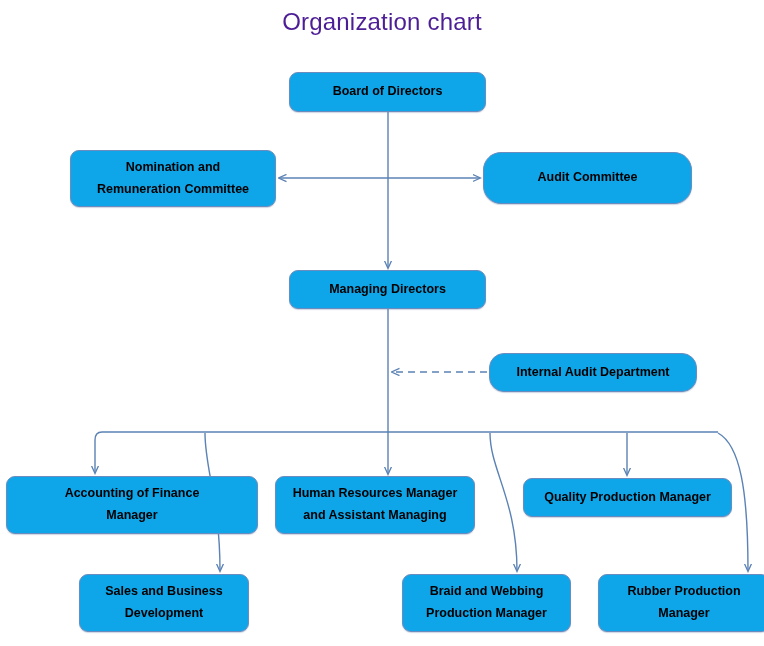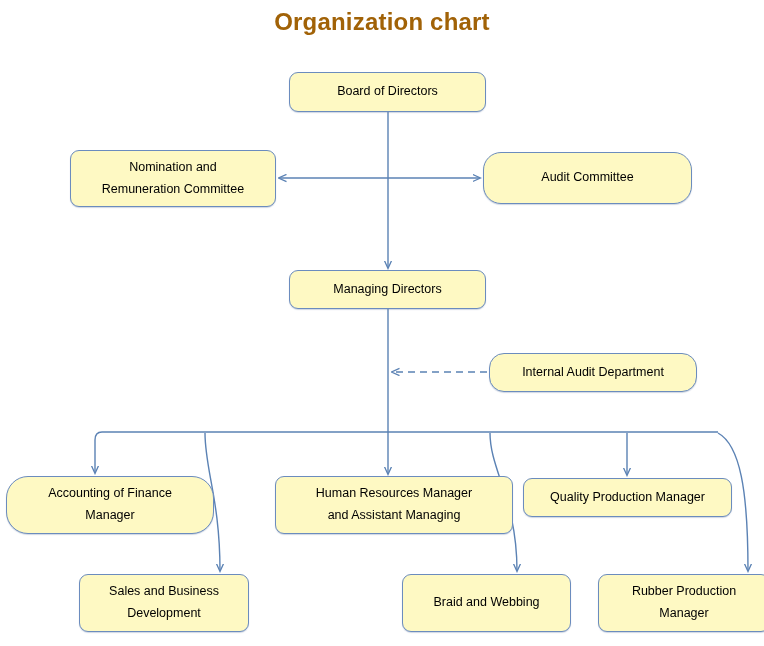--- a/index.html
+++ b/index.html
@@ -26,34 +26,34 @@
     width: 764px;
     height: 646px;
     pointer-events: none;
   }
   .chart-title {
     position: absolute;
     left: 0;
     top: 8px;
     width: 764px;
     text-align: center;
-    color: #a16207;
+    color: #4c1d95;
     font-size: 24px;
-    font-weight: bold;
+    font-weight: normal;
     letter-spacing: 0.2px;
   }
   .node {
     position: absolute;
     box-sizing: border-box;
-    background: #fef9c3;
+    background: #0ea5e9;
     border: 1px solid #6b8cbe;
     border-radius: 9px;
     color: #000000;
     font-size: 12.5px;
-    font-weight: normal;
+    font-weight: bold;
     display: flex;
     align-items: center;
     justify-content: center;
     text-align: center;
     line-height: 1.75;
     padding: 2px 6px;
     box-shadow: 0 1px 1px rgba(120,140,175,0.35);
   }
   .node-line { display: block; }
 </style>
@@ -121,28 +121,28 @@
       <span class="node-line">Managing Directors</span>
     </span>
   </div>
 
   <div class="node" style="left:489px; top:353px; width:208px; height:39px;border-radius:15px;">
     <span>
       <span class="node-line">Internal Audit Department</span>
     </span>
   </div>
 
-  <div class="node" style="left:6px; top:476px; width:208px; height:58px;border-radius:22px;">
+  <div class="node" style="left:6px; top:476px; width:252px; height:58px;">
     <span>
       <span class="node-line">Accounting of Finance</span>
       <span class="node-line">Manager</span>
     </span>
   </div>
 
-  <div class="node" style="left:275px; top:476px; width:238px; height:58px;">
+  <div class="node" style="left:275px; top:476px; width:200px; height:58px;">
     <span>
       <span class="node-line">Human Resources Manager</span>
       <span class="node-line">and Assistant Managing</span>
     </span>
   </div>
 
   <div class="node" style="left:523px; top:478px; width:209px; height:39px;">
     <span>
       <span class="node-line">Quality Production Manager</span>
     </span>
@@ -151,20 +151,21 @@
   <div class="node" style="left:79px; top:574px; width:170px; height:58px;">
     <span>
       <span class="node-line">Sales and Business</span>
       <span class="node-line">Development</span>
     </span>
   </div>
 
   <div class="node" style="left:354px; top:574px; width:169px; height:58px;margin-left:48px;">
     <span>
       <span class="node-line">Braid and Webbing</span>
+      <span class="node-line">Production Manager</span>
     </span>
   </div>
 
   <div class="node" style="left:598px; top:574px; width:172px; height:58px;">
     <span>
       <span class="node-line">Rubber Production</span>
       <span class="node-line">Manager</span>
     </span>
   </div>
 

